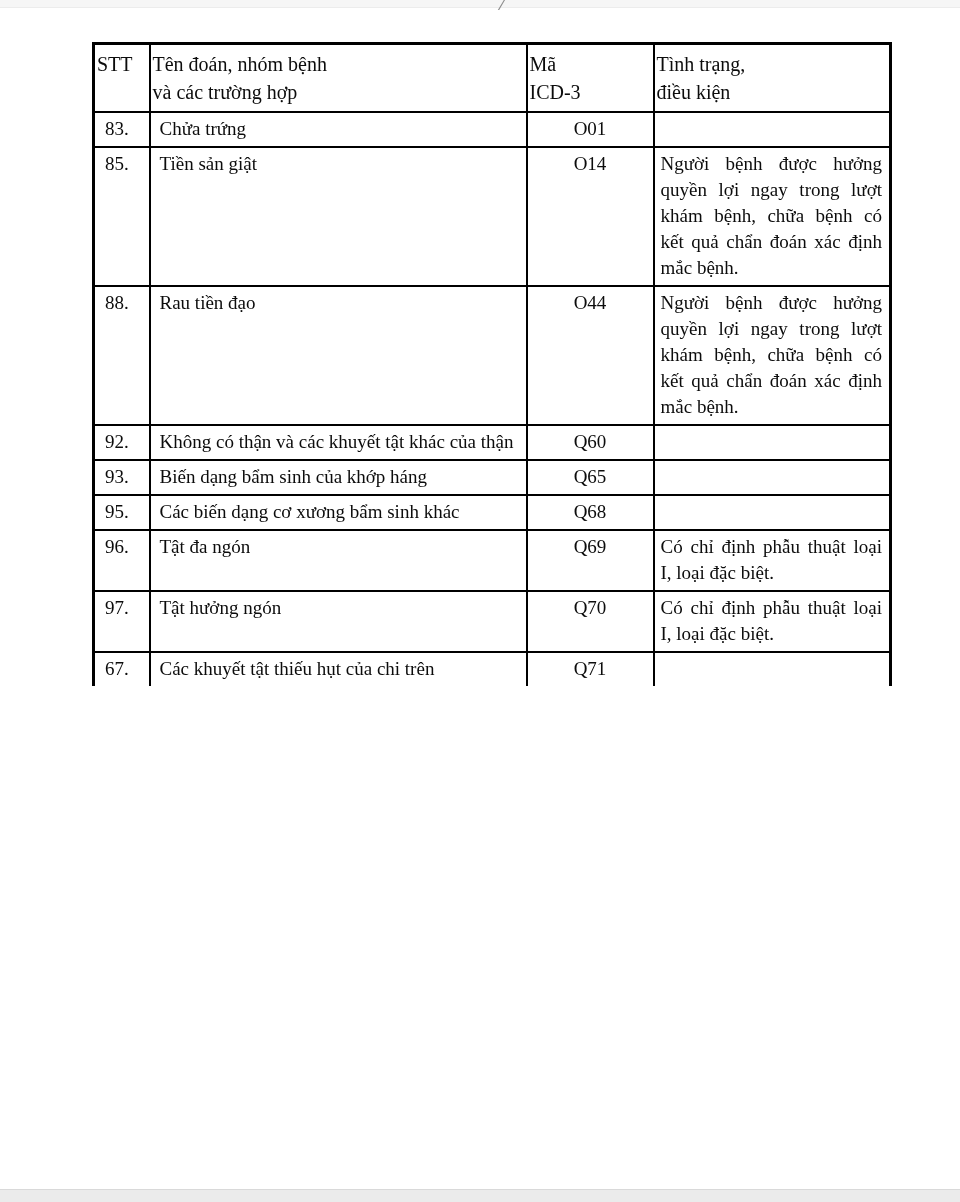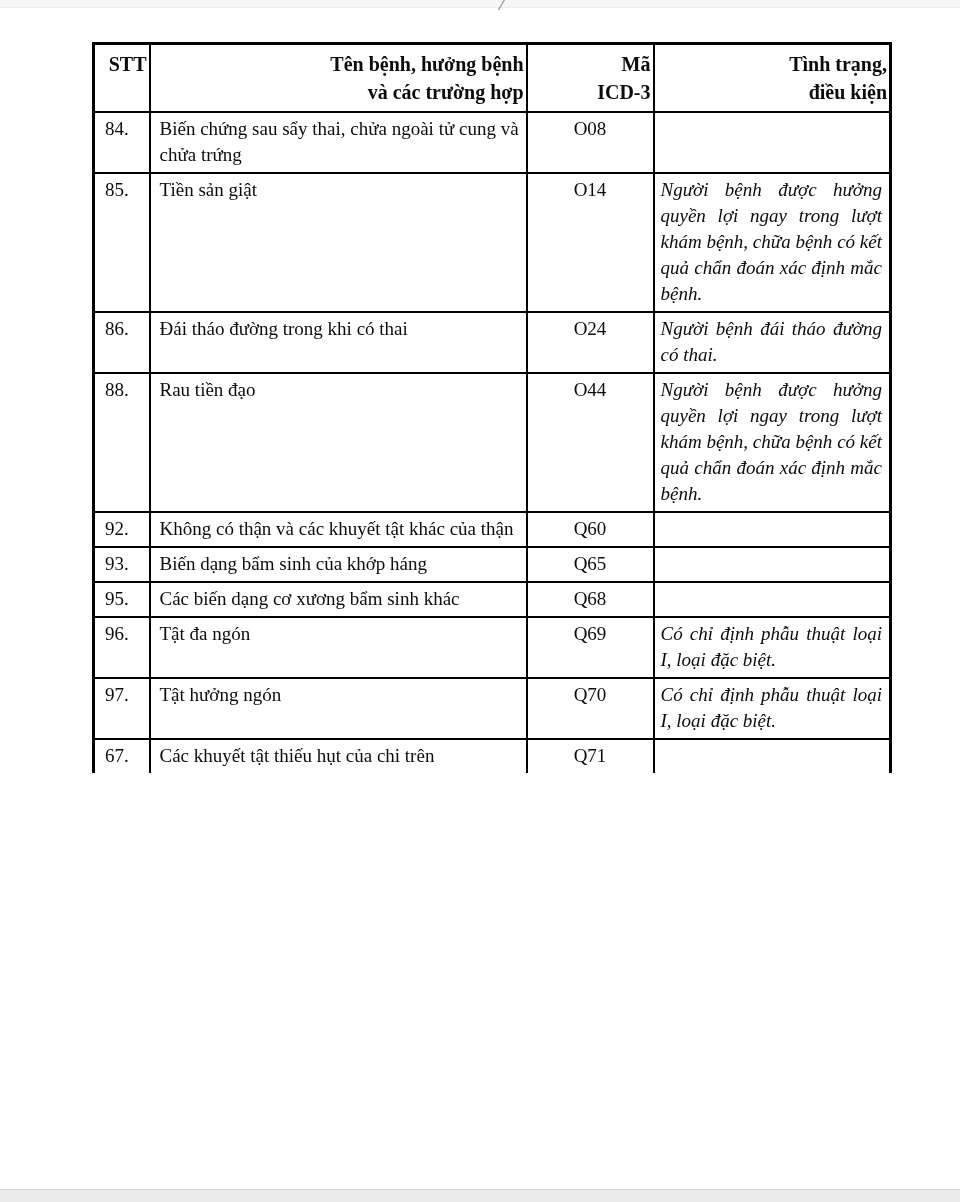--- a/index.html
+++ b/index.html
@@ -29,38 +29,38 @@
     table-layout:fixed;
     border:3px solid #000;
     border-bottom:none;
   }
   th, td {
     border:2px solid #000;
     vertical-align:top;
     overflow:hidden;
   }
   th {
-    font-weight:bold;
+    font-weight:normal;
     font-size:20px;
     line-height:28px;
-    text-align:right;
+    text-align:left;
     padding:5px 2px 3px 2px;
     height:68px;
     box-sizing:border-box;
   }
   th.h-stt { vertical-align:top; }
   td {
     font-size:19px;
     line-height:26px;
     padding:3px 6px 4px 6px;
   }
   td.c-stt  { padding-left:10px; }
   td.c-name { padding-left:9px; padding-right:4px; }
   td.c-icd  { text-align:center; padding-left:3px; padding-right:3px; }
-  td.c-cond { text-align:justify; text-align-last:left; padding-right:7px;font-style:italic; }
+  td.c-cond { text-align:justify; text-align-last:left; padding-right:7px; }
   tbody tr:last-child td { border-bottom:none; }
   .bottom-strip {
     position:absolute; left:0; bottom:0;
     width:960px; height:12px;
     background:#ebebeb;
     border-top:1px solid #d9d9d9;
   }
 </style>
 </head>
 <body>
@@ -74,64 +74,55 @@
     <col style="width:377px">
     <col style="width:127px">
     <col style="width:237px">
   </colgroup>
   <thead>
     <tr>
       <th class="h-stt">
         <div>STT</div>
       </th>
       <th>
-        <div>Tên bệnh, hưởng bệnh</div>
+        <div>Tên đoán, nhóm bệnh</div>
         <div>và các trường hợp</div>
       </th>
       <th>
         <div>Mã</div>
         <div>ICD-3</div>
       </th>
       <th>
         <div>Tình trạng,</div>
         <div>điều kiện</div>
       </th>
     </tr>
   </thead>
   <tbody id="rows">
-
   <tr>
-    <td class="c-stt">84.</td>
-    <td class="c-name">Biến chứng sau sẩy thai, chửa ngoài tử cung và chửa trứng</td>
+    <td class="c-stt">83.</td>
+    <td class="c-name">Chửa trứng</td>
     <td class="c-icd">
-      <div>O08</div>
+      <div>O01</div>
       <div></div>
     </td>
     <td class="c-cond"></td>
   </tr>
+
 
   <tr>
     <td class="c-stt">85.</td>
     <td class="c-name">Tiền sản giật</td>
     <td class="c-icd">
       <div>O14</div>
       <div></div>
     </td>
     <td class="c-cond">Người bệnh được hưởng quyền lợi ngay trong lượt khám bệnh, chữa bệnh có kết quả chẩn đoán xác định mắc bệnh.</td>
   </tr>
 
-  <tr>
-    <td class="c-stt">86.</td>
-    <td class="c-name">Đái tháo đường trong khi có thai</td>
-    <td class="c-icd">
-      <div>O24</div>
-      <div></div>
-    </td>
-    <td class="c-cond">Người bệnh đái tháo đường có thai.</td>
-  </tr>
 
 
   <tr>
     <td class="c-stt">88.</td>
     <td class="c-name">Rau tiền đạo</td>
     <td class="c-icd">
       <div>O44</div>
       <div></div>
     </td>
     <td class="c-cond">Người bệnh được hưởng quyền lợi ngay trong lượt khám bệnh, chữa bệnh có kết quả chẩn đoán xác định mắc bệnh.</td>

